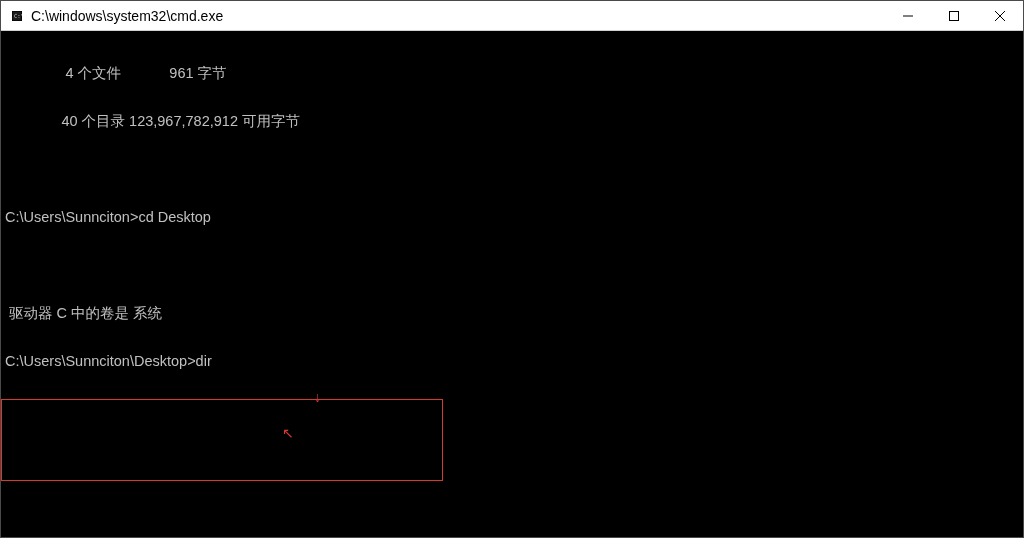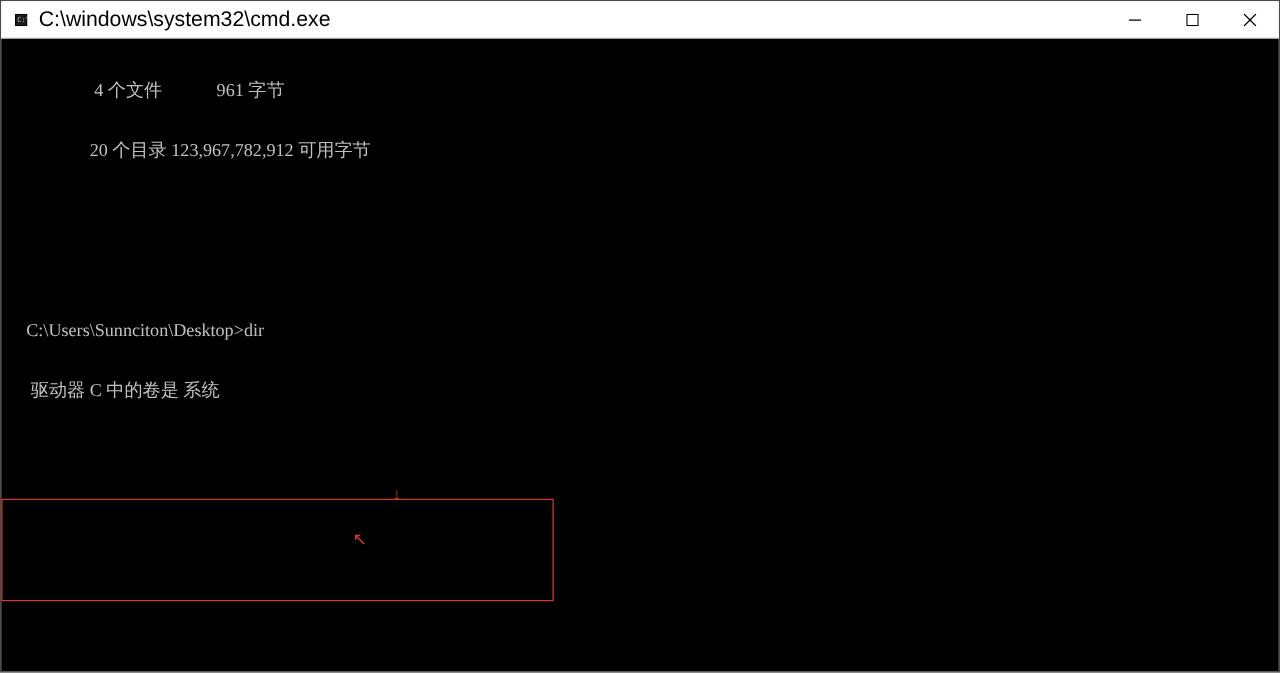--- a/index.html
+++ b/index.html
@@ -28,42 +28,42 @@
   }
   .titlebar .icon {
     width: 16px;
     height: 16px;
     margin: 0 6px 0 8px;
     display: flex;
     align-items: center;
     justify-content: center;
   }
   .titlebar .title {
-    font-size: 17px;
+    font-size: 14px;
     color: #000;
     flex: 0 0 auto;
   }
   .titlebar .spacer { flex: 1; }
   .titlebar .btn {
     width: 46px;
     height: 30px;
     display: flex;
     align-items: center;
     justify-content: center;
     color: #000;
   }
   .titlebar svg { width: 10px; height: 10px; }
   .term {
     flex: 1;
     background: #000;
     color: #c0c0c0;
-    font-family: Liberation Serif, serif;
+    font-family: Liberation Sans, sans-serif;
     font-size: 14.5px;
     line-height: 16px;
-    padding: 2px 4px 0 20px;
+    padding: 2px 4px 0 4px;
     white-space: pre;
     overflow: hidden;
     position: relative;
   }
   .term .line { min-height: 16px; }
   .highlight-box {
     position: absolute;
     border: 1px solid #d43a2f;
     pointer-events: none;
   }
@@ -101,25 +101,26 @@
     <div class="btn close">
       <svg viewBox="0 0 10 10">
           <line x1="0" y1="0" x2="10" y2="10" stroke="currentColor" stroke-width="1"></line>
           <line x1="10" y1="0" x2="0" y2="10" stroke="currentColor" stroke-width="1"></line>
         </svg>
     </div>
   </div>
 
   <div class="term">
     <div class="line">               4 个文件            961 字节</div>
-    <div class="line">              20 个目录 123,967,782,912 可用字节</div>
+    <div class="line">              40 个目录 123,967,782,912 可用字节</div>
     <div class="line"></div>
+    <div class="line">C:\Users\Sunnciton&gt;cd Desktop</div>
     <div class="line"></div>
+    <div class="line"> 驱动器 C 中的卷是 系统</div>
     <div class="line">C:\Users\Sunnciton\Desktop&gt;dir</div>
-    <div class="line"> 驱动器 C 中的卷是 系统</div>
     <div class="line"></div>
     
     
     
     
     
     
     
     
     

